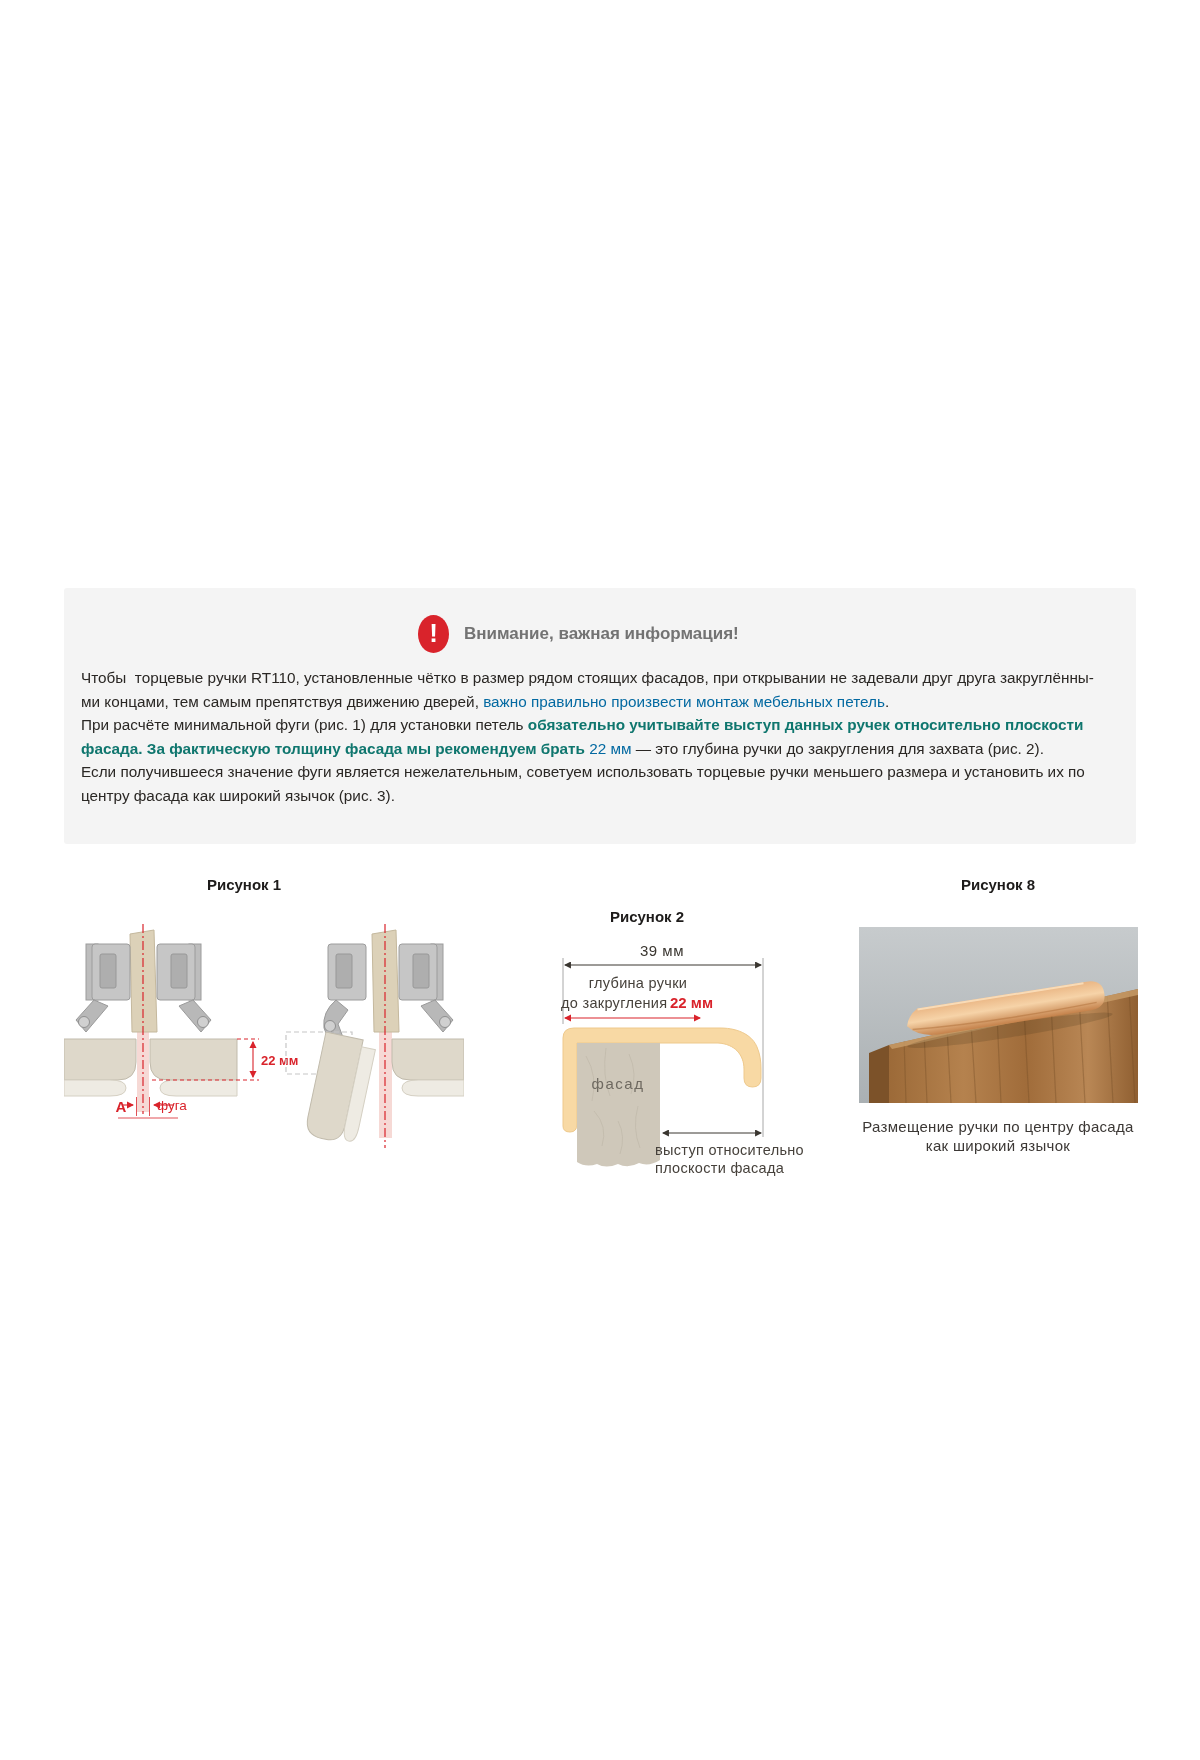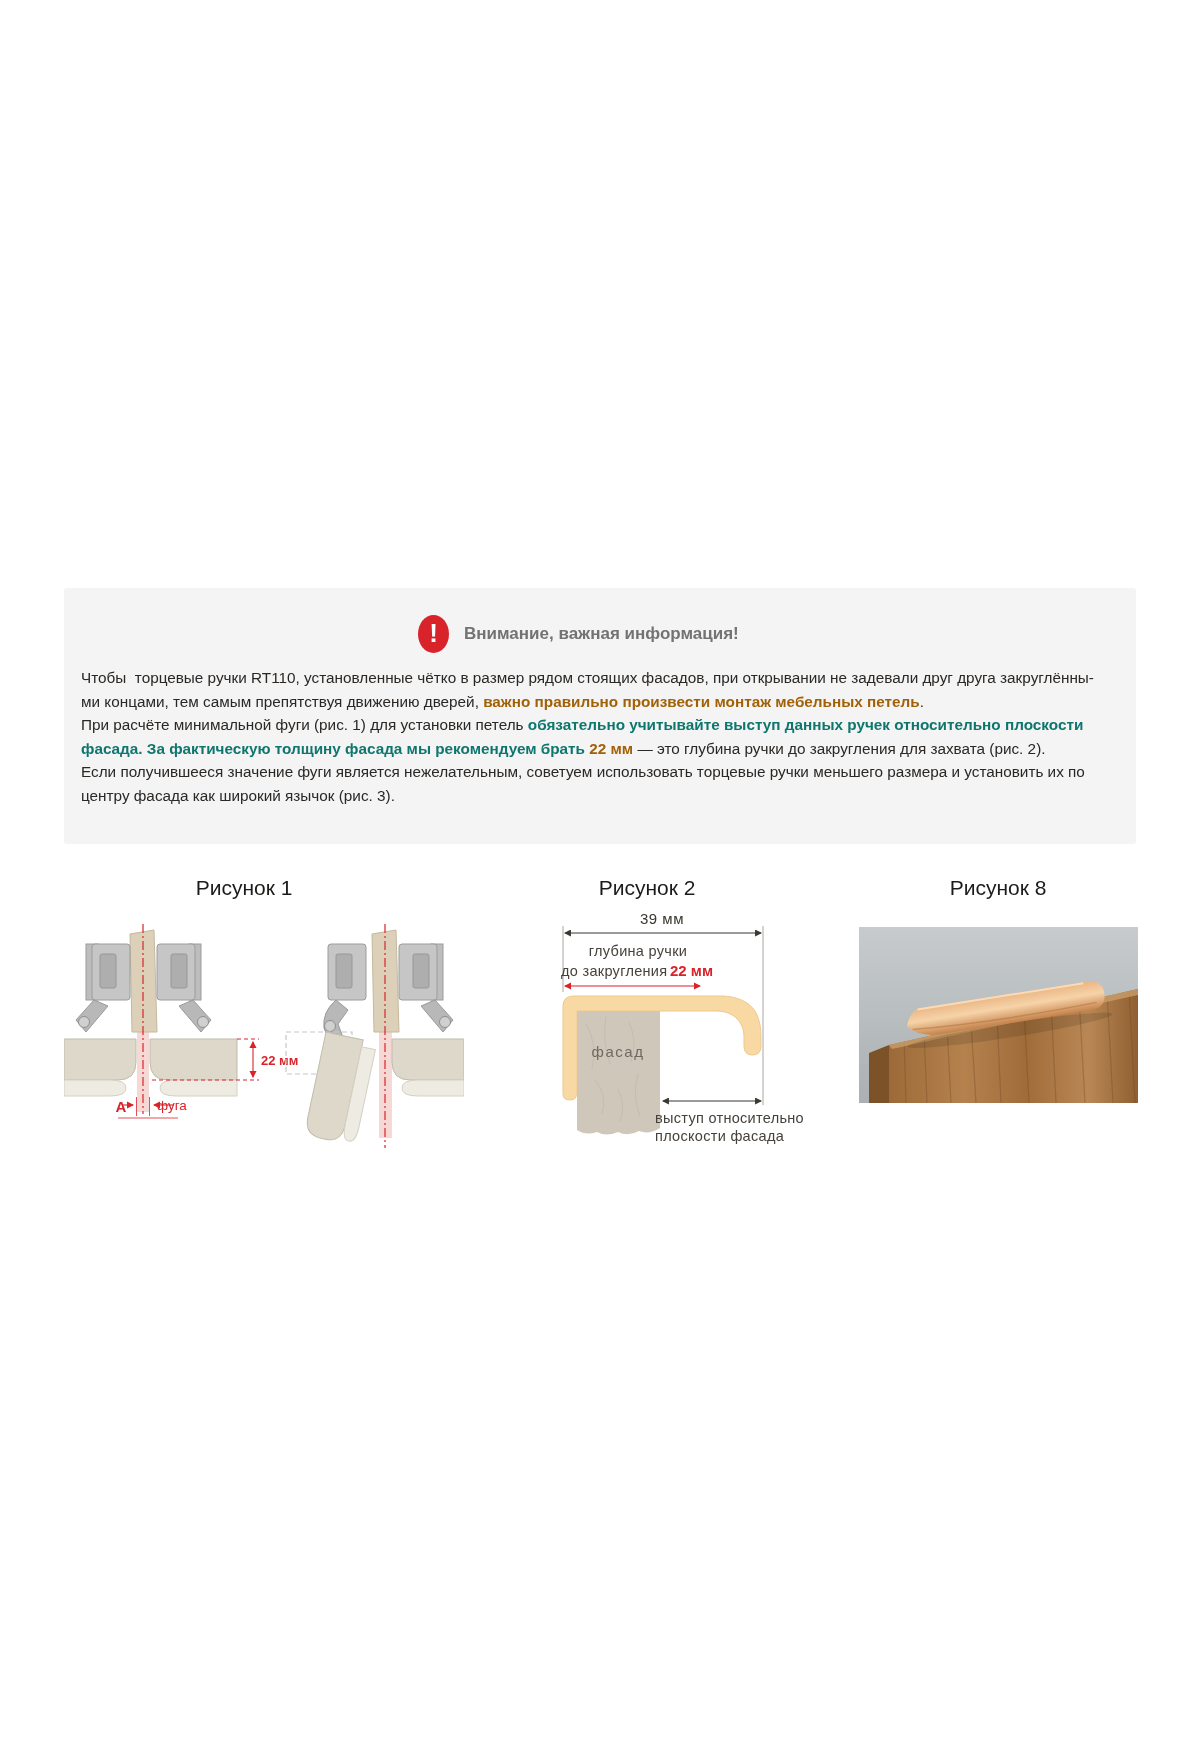--- a/index.html
+++ b/index.html
@@ -21,30 +21,30 @@
     display:flex; align-items:center; justify-content:center; flex:0 0 auto;
   }
   .warn-glyph { color:#ffffff; font-weight:bold; font-size:26px; line-height:1; transform:translateY(-1px); }
   .notice-title { margin:0; font-size:17px; font-weight:bold; color:#737373; }
   .notice-body {
     position:absolute; left:17px; top:78px; width:1050px; margin:0;
     font-size:15.3px; line-height:23.6px; color:#2a2724; white-space:pre;
   }
   .seg-normal { font-weight:normal; color:#2a2724; }
   .seg-bold { font-weight:bold; color:#0f766e; }
-  .seg-red-bold { color:#a16207; font-weight:bold; }
+  .seg-red-bold { color:#0369a1; font-weight:normal; }
 
   
   .fig { position:absolute; top:876px; margin:0; }
   .fig-caption {
     display:block; height:20px; text-align:center;
-    font-size:21px; font-weight:normal; color:#1d1b1a;
+    font-size:15px; font-weight:bold; color:#1d1b1a;
   }
   .shift-l20 { transform:translateX(-20px); }
-  .shift-l10 { transform:translateX(-10px); }
+  .shift-l10 { transform:translateX(-10px);margin-top:32px; }
   .fig svg { display:block; margin:8px auto 0 auto; }
   .fig .photo-svg { margin-top:31px; }
   .photo-caption {
     margin:14px 0 0 0; text-align:center; font-size:15px; line-height:19px;
     color:#3c3835; letter-spacing:.3px;
   }
 
   
   .t-red-bold  { font-family:"Liberation Sans",sans-serif; font-size:13px;  font-weight:bold; fill:#d9232b; }
   .t-red-big   { font-family:"Liberation Sans",sans-serif; font-size:15px;  font-weight:bold; fill:#d9232b; }
@@ -210,15 +210,16 @@
         <path d="M270,60 L276,176"></path>
       </g>
       <path d="M30,118 L279,62 L279,68 L33,122 Z" fill="#c99e69" opacity=".8"></path>
       <g transform="rotate(-9 145 85)">
         <ellipse cx="148" cy="104" rx="104" ry="7" fill="#3a2a18" opacity=".18"></ellipse>
         <path d="M60,68 H231 Q247,68 247,82 Q247,97 230,97 H80 Q57,97 47,84 Q50,73 60,68 Z" fill="url(#copper)"></path>
         <path d="M60,69 H228" stroke="#fce4c2" stroke-width="2" fill="none" opacity=".8"></path>
         <path d="M52,88 Q130,94 238,90" stroke="#b06f3a" stroke-width="1.4" fill="none" opacity=".5"></path>
       </g>
     </svg>
+    <p class="photo-caption"><span>Размещение ручки по центру фасада</span><br><span>как широкий язычок</span></p>
   </figure>
 
 </div>
 
 </body></html>

